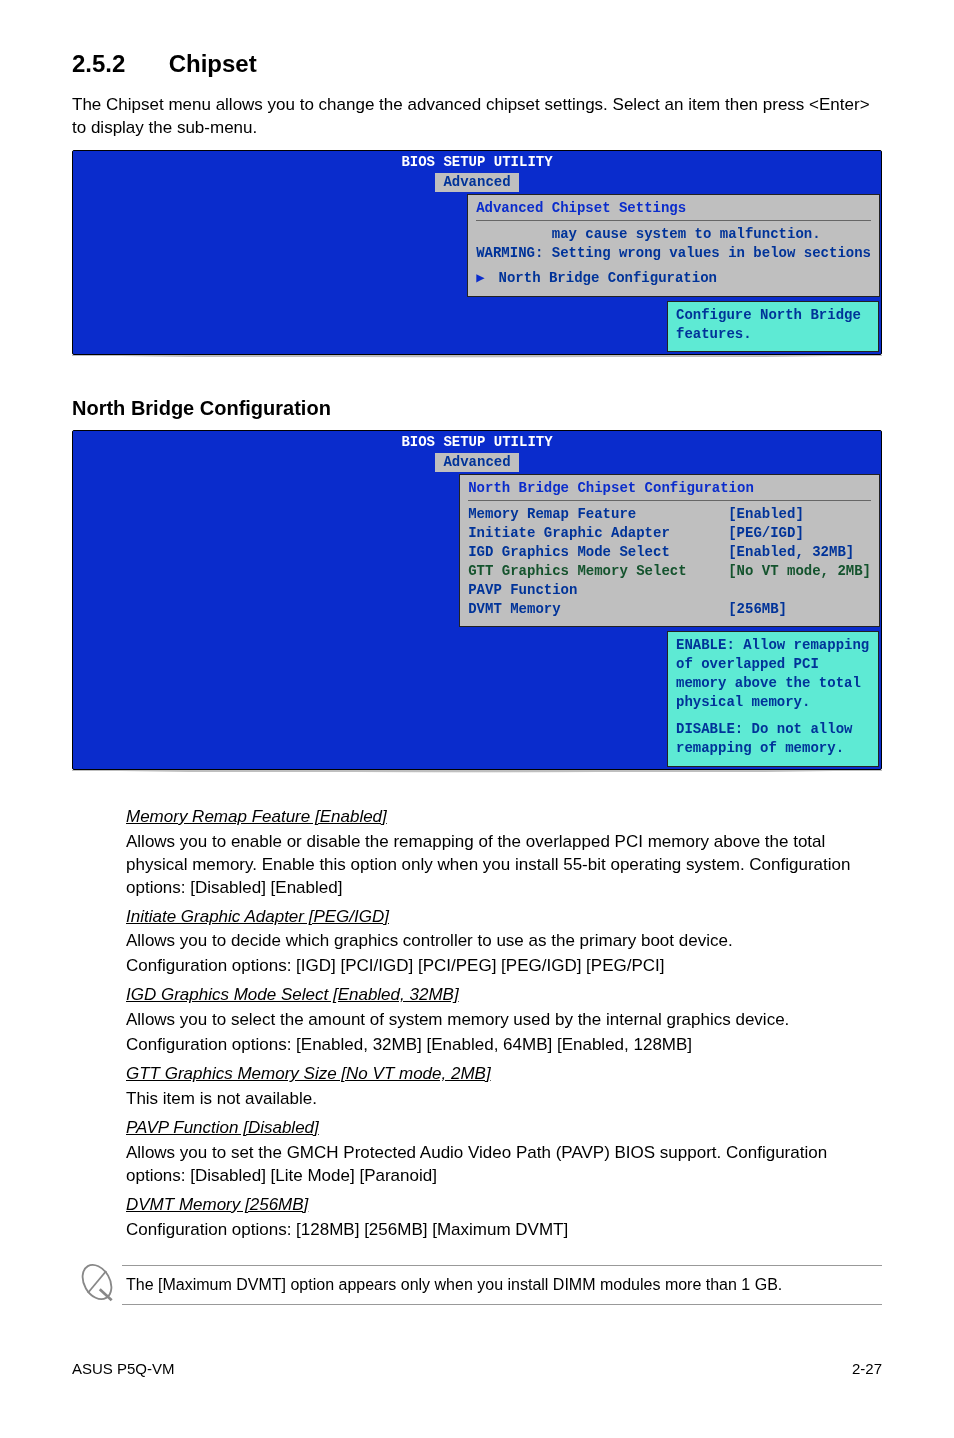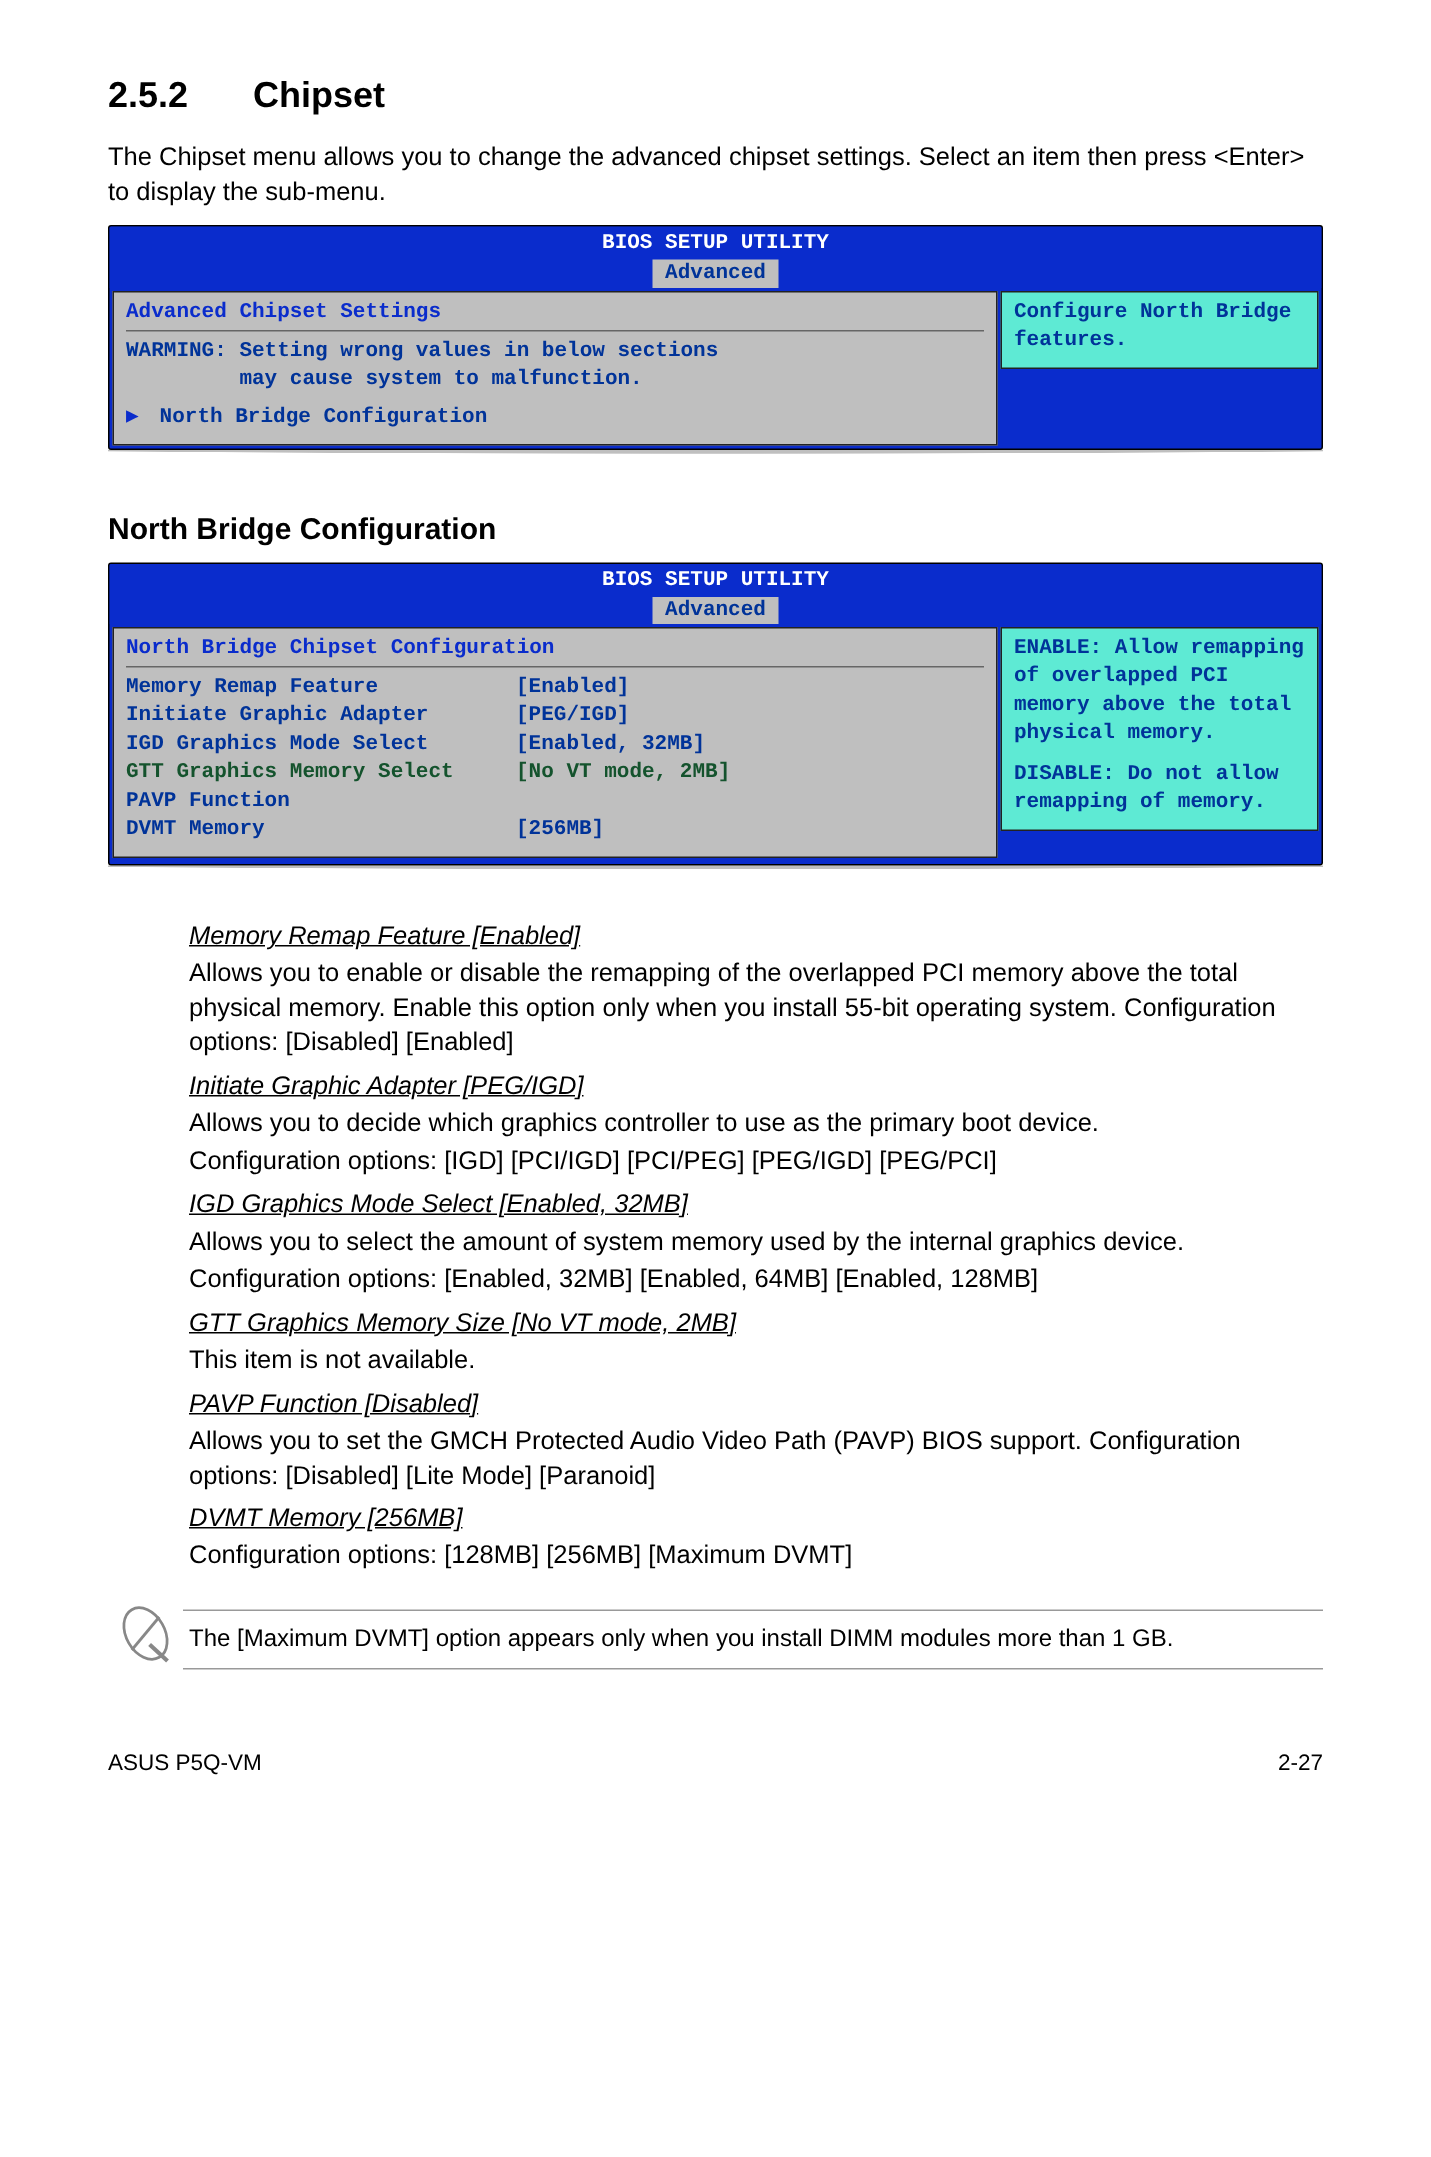--- a/index.html
+++ b/index.html
@@ -43,21 +43,22 @@
     .bios-tab {
       display: inline-block;
       background: #bfbfbf;
       color: #003399;
       padding: 0 8px;
       margin-top: 1px;
     }
     .bios-body {
       display: flex;
       min-height: 92px;
-      align-items: flex-start;
+      align-items: flex-end;
+      flex-direction: column;
     }
     .bios-body.tall { min-height: 160px; }
     .bios-left {
       flex: 1;
       background: #bfbfbf;
       color: #003399;
       border: 1px solid #222;
       margin: 2px 1px 2px 2px;
       padding: 4px 8px 8px 8px;
       position: relative;
@@ -133,22 +134,22 @@
 <p class="intro">The Chipset menu allows you to change the advanced chipset settings. Select an item then press &lt;Enter&gt; to display the sub-menu.</p>
 
 <div class="bios-box">
   <div class="bios-titlebar">
     <span>BIOS SETUP UTILITY</span><br>
     <span class="bios-tab">Advanced</span>
   </div>
   <div class="bios-body">
     <div class="bios-left">
       <div class="bios-heading">Advanced Chipset Settings</div>
+      <div style="white-space:pre;">         may cause system to malfunction.</div>
       <div style="white-space:pre;">WARMING: Setting wrong values in below sections</div>
-      <div style="white-space:pre;">         may cause system to malfunction.</div>
       <div style="margin-top:6px;">
         <span class="bios-triangle">▶</span>
         <span>North Bridge Configuration</span>
       </div>
     </div>
     <div class="bios-right">
       <div>Configure North Bridge features.</div>
     </div>
   </div>
 </div>

